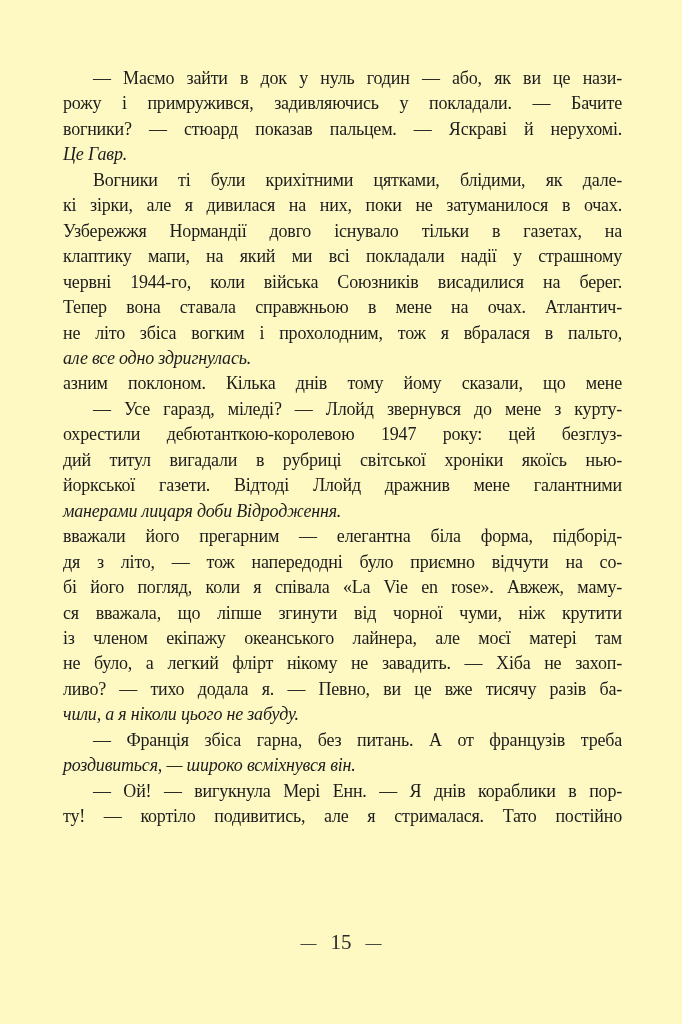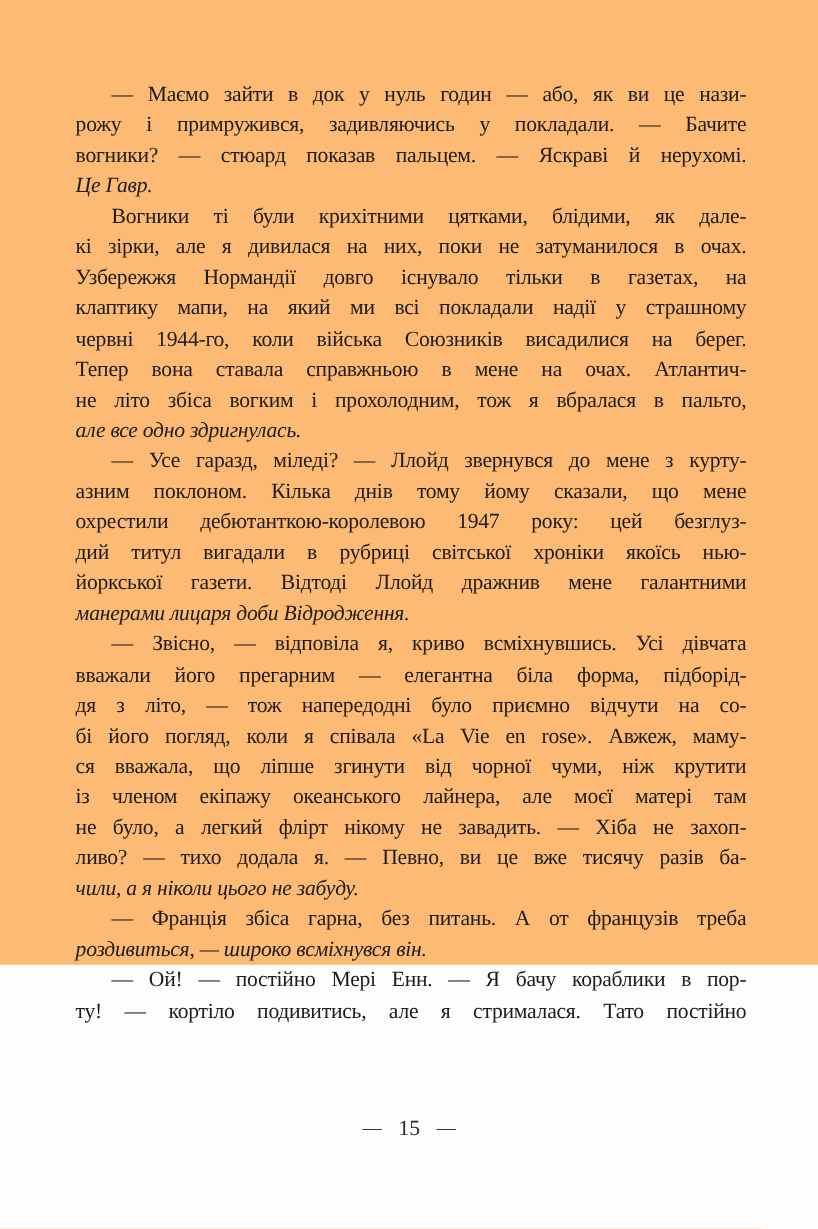--- a/index.html
+++ b/index.html
@@ -5,22 +5,22 @@
   html, body { margin: 0; padding: 0; }
   body {
     width: 682px; height: 1024px;
     background: #fdfdfb;
     font-family: "Liberation Serif", "DejaVu Serif", serif;
     color: #1c1c1c;
     overflow: hidden;
   }
   .page {
     position: relative;
-    width: 682px; height: 804px;
-    background: #fdba74;
+    width: 682px; height: 1024px;
+    background: #fef9c3;
   }
   .text-block {
     position: absolute;
     top: 66px; left: 63px;
     width: 559px;
   }
   .para { margin: 0; padding: 0; }
   .line {
     display: block;
     font-size: 18px;
@@ -36,21 +36,21 @@
     top: 930px; left: 0;
     width: 682px;
     display: flex;
     justify-content: center;
     align-items: center;
     gap: 14px;
     font-size: 16px;
     color: #2a2a2a;
   }
   .footer .dash { letter-spacing: 0; }
-  .footer .pagenum { font-size: 18px; }
+  .footer .pagenum { font-size: 21px; }
 </style>
 </head>
 <body>
 
 <div class="page">
   <div class="text-block">
 
     <p class="para">
       <span class="line first">— Маємо зайти в док у нуль годин — або, як ви це нази-</span>
       <span class="line">рожу і примружився, задивляючись у покладали. — Бачите</span>
@@ -63,47 +63,46 @@
       <span class="line">кі зірки, але я дивилася на них, поки не затуманилося в очах.</span>
       <span class="line">Узбережжя Нормандії довго існувало тільки в газетах, на</span>
       <span class="line">клаптику мапи, на який ми всі покладали надії у страшному</span>
       <span class="line">червні 1944-го, коли війська Союзників висадилися на берег.</span>
       <span class="line">Тепер вона ставала справжньою в мене на очах. Атлантич-</span>
       <span class="line">не літо збіса вогким і прохолодним, тож я вбралася в пальто,</span>
       <span class="line end">але все одно здригнулась.</span>
     </p>
 
     <p class="para">
+      <span class="line">азним поклоном. Кілька днів тому йому сказали, що мене</span>
       <span class="line first">— Усе гаразд, міледі? — Ллойд звернувся до мене з курту-</span>
-      <span class="line">азним поклоном. Кілька днів тому йому сказали, що мене</span>
       <span class="line">охрестили дебютанткою-королевою 1947 року: цей безглуз-</span>
       <span class="line">дий титул вигадали в рубриці світської хроніки якоїсь нью-</span>
       <span class="line">йоркської газети. Відтоді Ллойд дражнив мене галантними</span>
       <span class="line end">манерами лицаря доби Відродження.</span>
     </p>
 
     <p class="para">
-      <span class="line first">— Звісно, — відповіла я, криво всміхнувшись. Усі дівчата</span>
       <span class="line">вважали його прегарним — елегантна біла форма, підборід-</span>
       <span class="line">дя з літо, — тож напередодні було приємно відчути на со-</span>
       <span class="line">бі його погляд, коли я співала «La Vie en rose». Авжеж, маму-</span>
       <span class="line">ся вважала, що ліпше згинути від чорної чуми, ніж крутити</span>
       <span class="line">із членом екіпажу океанського лайнера, але моєї матері там</span>
       <span class="line">не було, а легкий флірт нікому не завадить. — Хіба не захоп-</span>
       <span class="line">ливо? — тихо додала я. — Певно, ви це вже тисячу разів ба-</span>
       <span class="line end">чили, а я ніколи цього не забуду.</span>
     </p>
 
     <p class="para">
       <span class="line first">— Франція збіса гарна, без питань. А от французів треба</span>
       <span class="line end">роздивиться, — широко всміхнувся він.</span>
     </p>
 
     <p class="para">
-      <span class="line first">— Ой! — постійно Мері Енн. — Я бачу кораблики в пор-</span>
+      <span class="line first">— Ой! — вигукнула Мері Енн. — Я днів кораблики в пор-</span>
       <span class="line">ту! — кортіло подивитись, але я стрималася. Тато постійно</span>
     </p>
 
   </div>
 
   <div class="footer">
     <span class="dash">—</span>
     <span class="pagenum">15</span>
     <span class="dash">—</span>
   </div>

